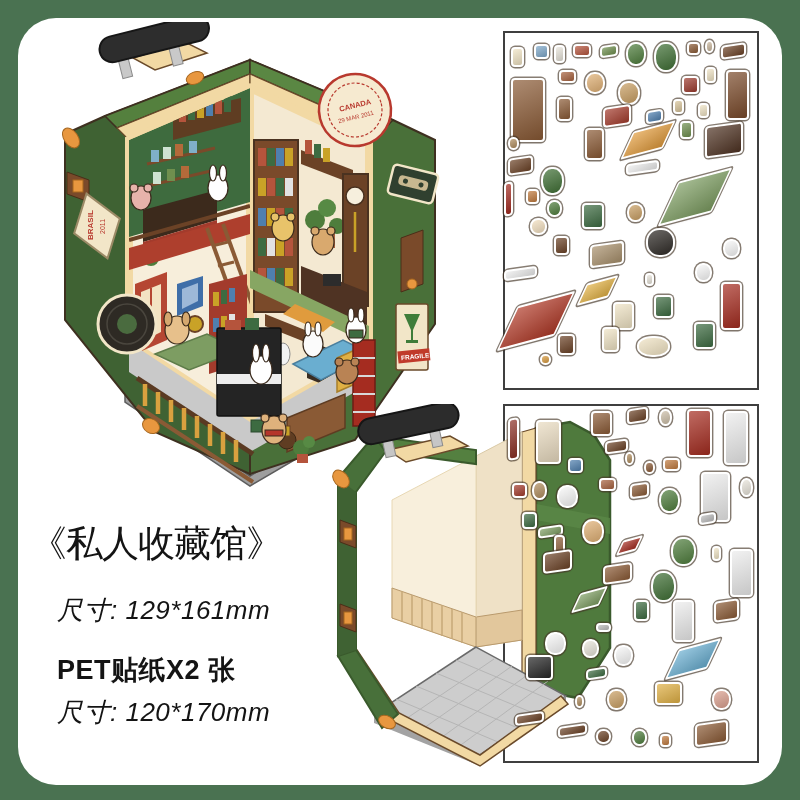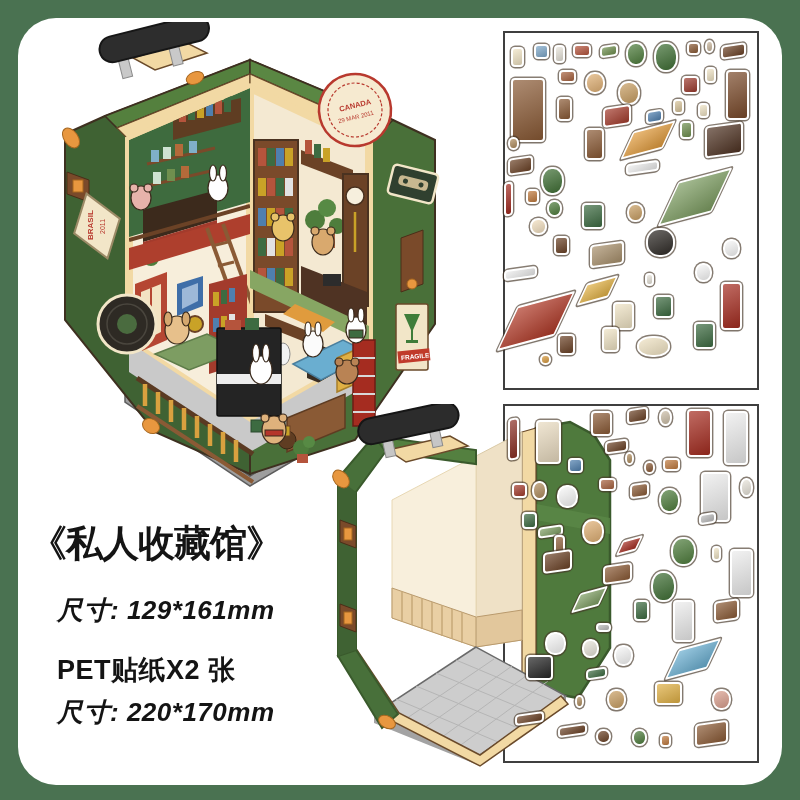--- a/index.html
+++ b/index.html
@@ -14,24 +14,24 @@
       box-shadow:0 0 0 1.4px rgba(70,55,40,.65),0 1px 2px rgba(0,0,0,.12);
       background-image:linear-gradient(155deg,rgba(255,255,255,.30),rgba(0,0,0,.16));}
   .st.o{border-radius:46%;}
   .st.f{transform:rotate(-15deg) skewX(-40deg);border-radius:2px;}
   .st.i{transform:skewY(-8deg);}
   
   .scene-top{left:55px;top:22px;width:390px;height:465px;z-index:2;}
   .scene-empty{left:330px;top:404px;width:284px;height:364px;z-index:2;}
   
   .title-block{left:30px;top:519px;width:310px;z-index:3;color:#141414;}
-  .main-title{font-size:37px;font-weight:700;letter-spacing:-1px;white-space:nowrap;}
+  .main-title{font-size:37px;font-weight:400;letter-spacing:-1px;white-space:nowrap;}
   .spec{padding-left:27px;margin-top:24px;}
   .spec-label{font-size:27px;font-weight:700;letter-spacing:.5px;}
-  .spec-size{font-size:26px;font-weight:700;font-style:italic;margin-top:7px;letter-spacing:.5px;}
+  .spec-size{font-size:26px;font-weight:400;font-style:italic;margin-top:7px;letter-spacing:.5px;}
   svg text{font-family:"Liberation Sans","DejaVu Sans",sans-serif;}
 </style>
 </head>
 <body>
 
 <div class="canvas">
   <div class="card"></div>
 
   <div class="layer scene-top">
   <svg width="390" height="465" viewBox="0 0 390 465">
@@ -486,16 +486,16 @@
       <div class="st i" style="left: 75%; top: 88.5%; width: 33px; height: 23px; background-color: rgb(138, 90, 53);"></div>
     </div>
 
   <div class="layer title-block">
     <div class="main-title">《私人收藏馆》</div>
     <div class="spec">
       <div class="spec-size">尺寸: 129*161mm</div>
     </div>
     <div class="spec">
       <div class="spec-label">PET贴纸X2 张</div>
-      <div class="spec-size">尺寸: 220*170mm</div>
+      <div class="spec-size">尺寸: 120*170mm</div>
     </div>
   </div>
 </div>
 
 </body></html>

